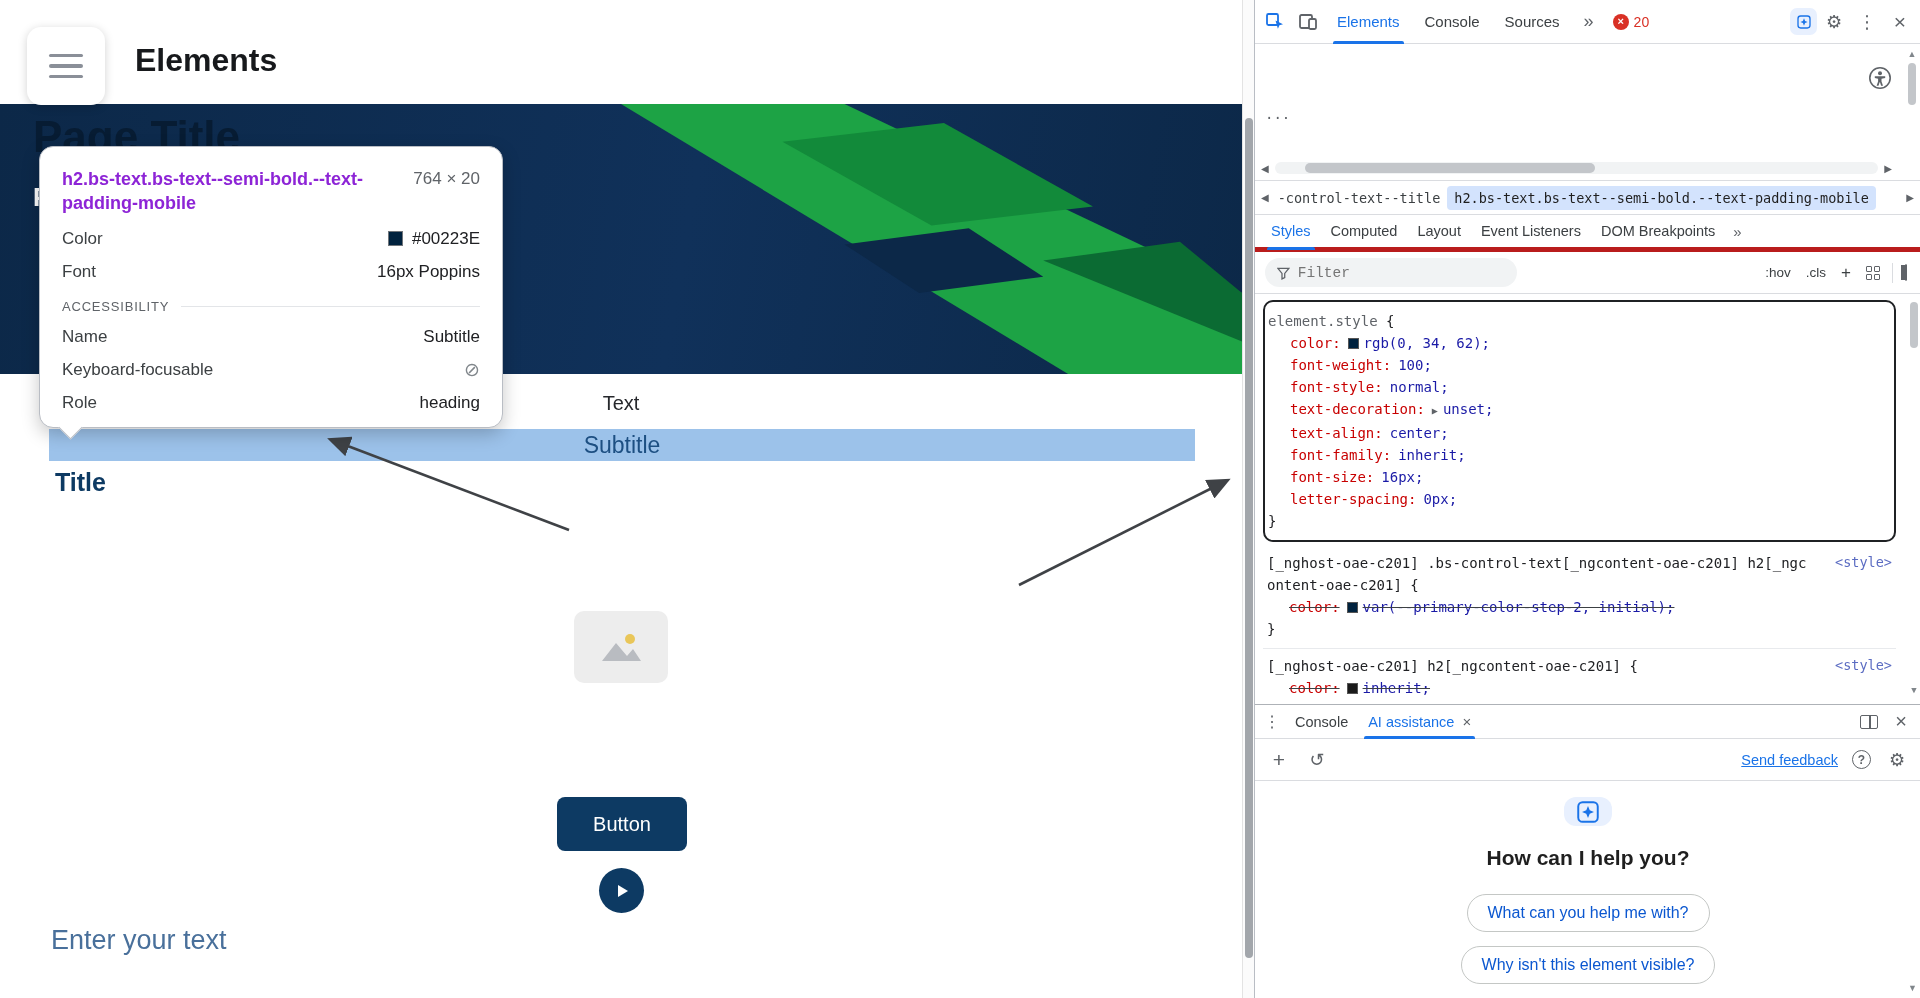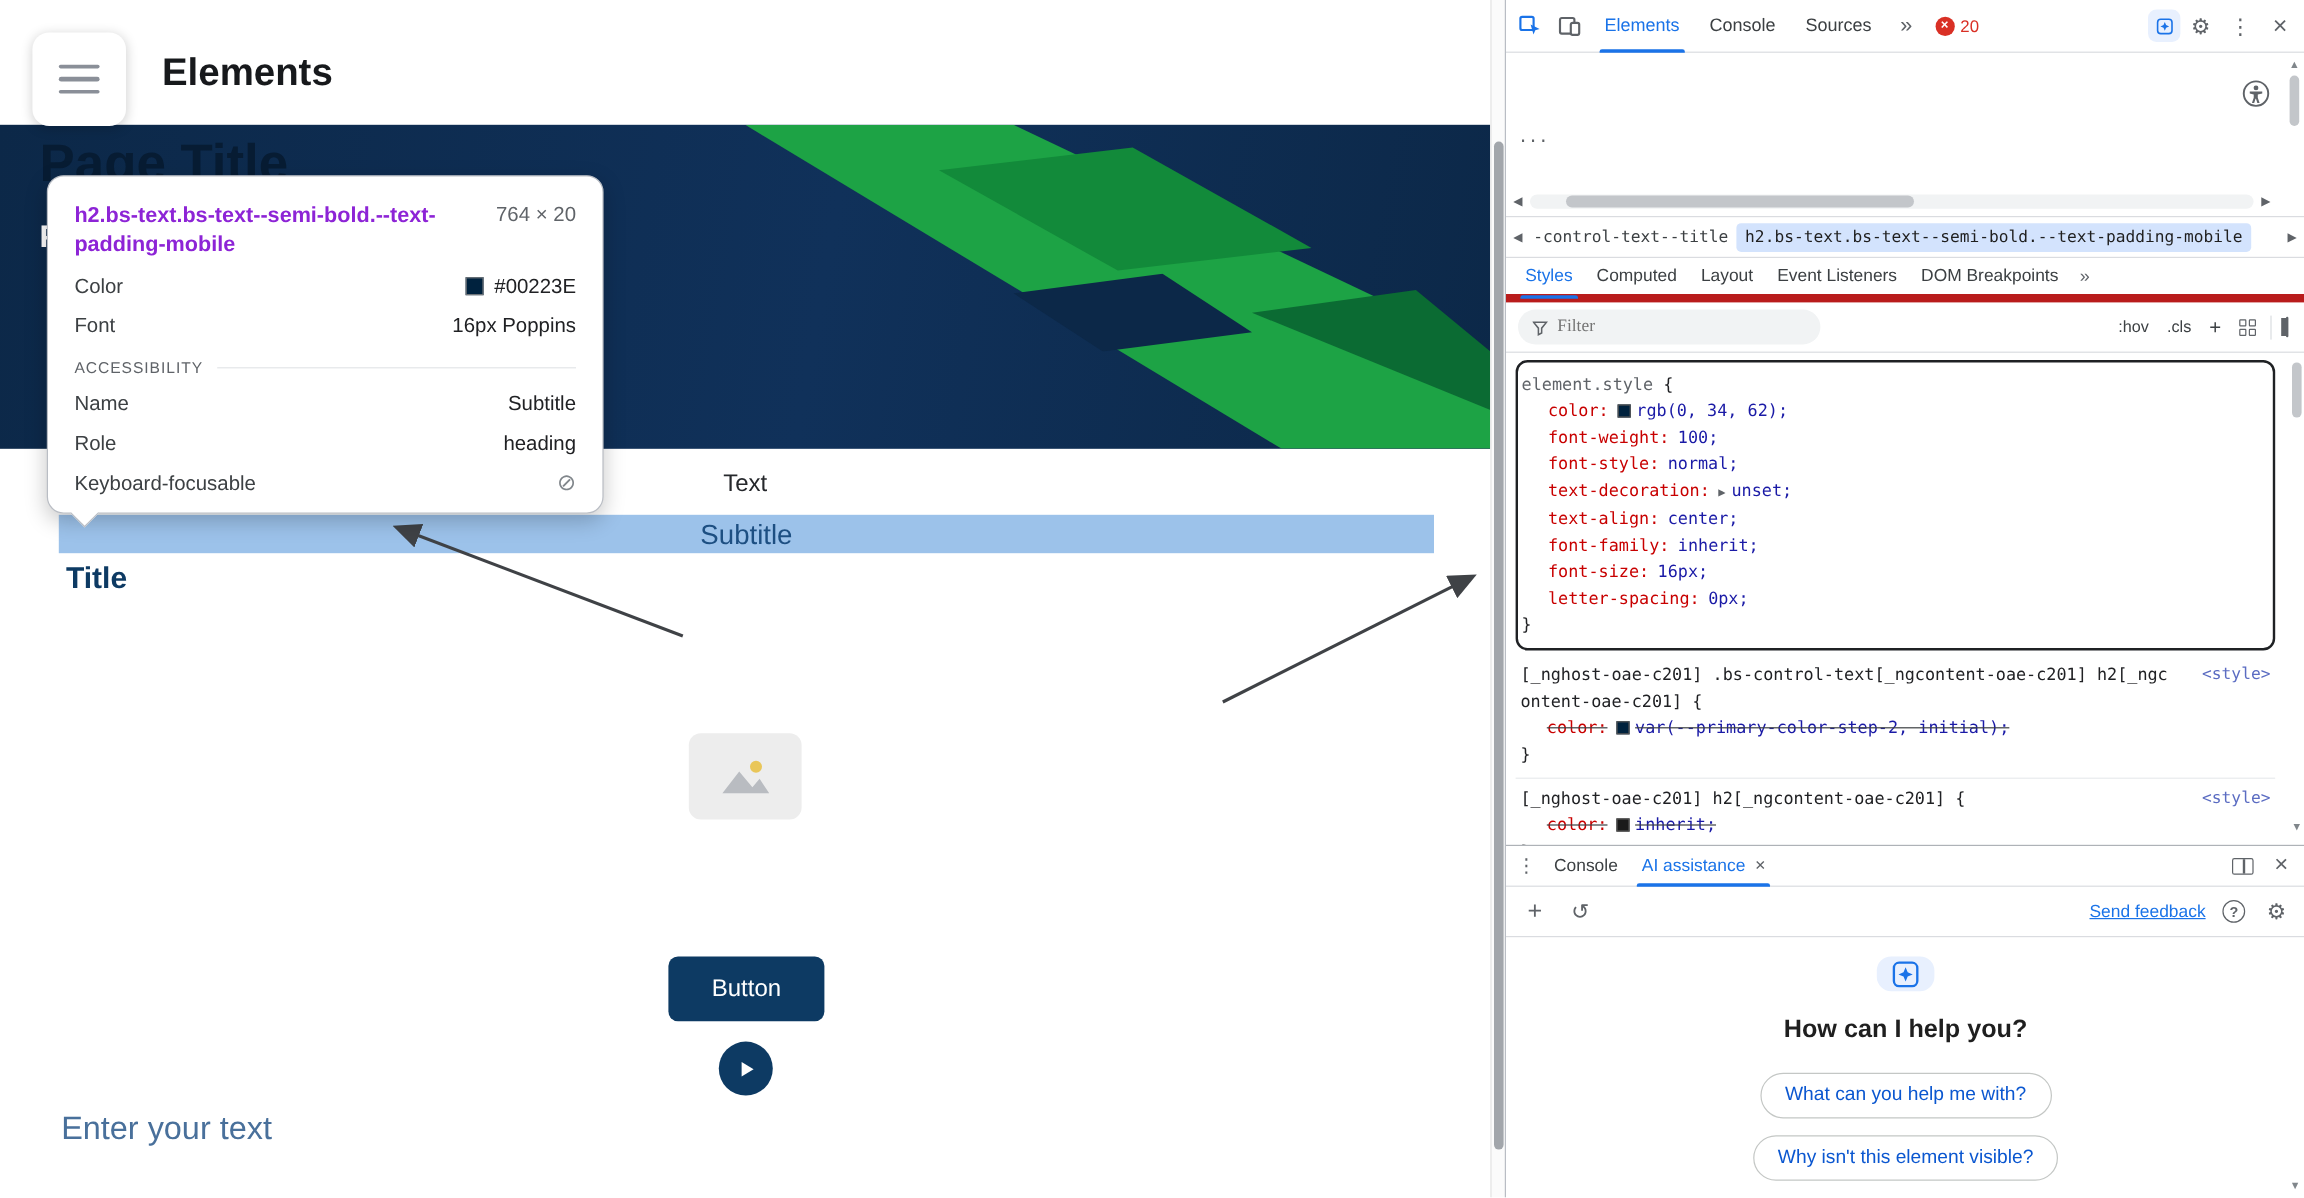--- a/index.html
+++ b/index.html
@@ -85,32 +85,32 @@
   .h-scroll{position:absolute;left:4px;right:26px;bottom:5px;height:14px;display:flex;align-items:center;gap:4px}
   .h-scroll .track{flex:1;height:12px;background:#f1f3f4;border-radius:6px;position:relative;cursor:pointer}
   .h-scroll .hthumb{position:absolute;left:5%;width:48%;top:1px;height:10px;background:#c3c6ca;border-radius:5px}
   .mini-arrow{color:#5f6368;font-size:10px;background:none;border:none;cursor:pointer;padding:0 2px}
 
   .dt-crumbs{display:flex;align-items:center;height:34px;border-bottom:1px solid #dadce0;padding:0 4px;
     font-family:"DejaVu Sans Mono",monospace;font-size:13.5px;color:#3c4043;overflow:hidden}
   .crumb{padding:4px 7px;white-space:nowrap;cursor:pointer}
   .crumb.current{background:#d3e3fd;border-radius:4px;color:#1f1f1f}
 
-  .dt-tabs2{display:flex;align-items:center;height:37px;border-bottom:7px solid #b91c1c;padding:0 6px}
+  .dt-tabs2{display:flex;align-items:center;height:37px;border-bottom:5px solid #b91c1c;padding:0 6px}
   .s-tab{padding:0 10px;height:37px;display:flex;align-items:center;font-size:14.5px;color:#3c4043;
     position:relative;white-space:nowrap;cursor:pointer}
   .s-tab.active{color:var(--accent,#1a73e8)}
   .s-tab.active::after{content:"";position:absolute;left:6px;right:6px;bottom:0;height:3px;
     background:var(--accent,#1a73e8);border-radius:2px 2px 0 0}
 
   .dt-filter{display:flex;align-items:center;height:42px;border-bottom:1px solid #dadce0;padding:0 10px;gap:9px}
   .filter-pill{flex:1;display:flex;align-items:center;gap:8px;background:#f1f3f4;border-radius:15px;height:29px;
     padding:0 12px;max-width:330px}
   .filter-pill input{border:none;background:transparent;outline:none;font-size:14.5px;color:#0f766e;width:100%;
-    font-family:Liberation Serif, serif}
+    font-family:Liberation Mono, monospace}
   .tog{font-size:13.5px;color:#3c4043;background:none;border:none;cursor:pointer;padding:2px 3px}
   .vline{width:1px;height:20px;background:#dadce0}
 
   .dt-styles{position:relative;height:410px;font-family:"DejaVu Sans Mono",monospace;font-size:14px;
     color:#202124;overflow:hidden;padding:4px 24px 0 8px}
   .rule{position:relative;padding:6px 4px 8px;border-bottom:1px solid #e8eaed}
   .rule.boxed{border:2px solid #1f2124;border-radius:10px;padding:8px 3px;margin:2px 0 4px;border-bottom:2px solid #1f2124}
   .sel-line{line-height:22px;word-break:break-all}
   .sel{color:#202124}
   .sel.muted{color:#5f6368}
@@ -224,26 +224,26 @@
       <div class="tt-row">
         <span class="tt-label">Font</span>
         <span class="tt-val">16px Poppins</span>
       </div>
       <div class="tt-sec">ACCESSIBILITY</div>
       <div class="tt-row">
         <span class="tt-label">Name</span>
         <span class="tt-val">Subtitle</span>
       </div>
       <div class="tt-row">
+        <span class="tt-label">Keyboard-focusable</span>
+        <span class="tt-val tt-nofocus">⊘</span>
+      </div>
+      <div class="tt-row">
         <span class="tt-label">Role</span>
         <span class="tt-val">heading</span>
-      </div>
-      <div class="tt-row">
-        <span class="tt-label">Keyboard-focusable</span>
-        <span class="tt-val tt-nofocus">⊘</span>
       </div>
       <div class="tt-pointer"></div>
     </div>
   </section>
 
   <div class="page-scrollbar">
     <div class="thumb"></div>
   </div>
 
   <section class="devtools">

